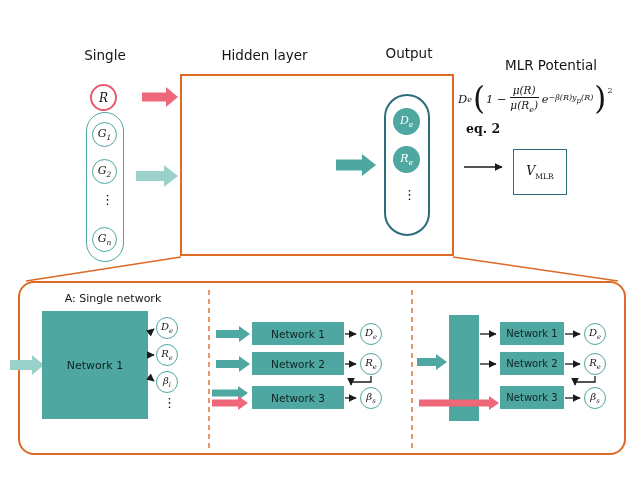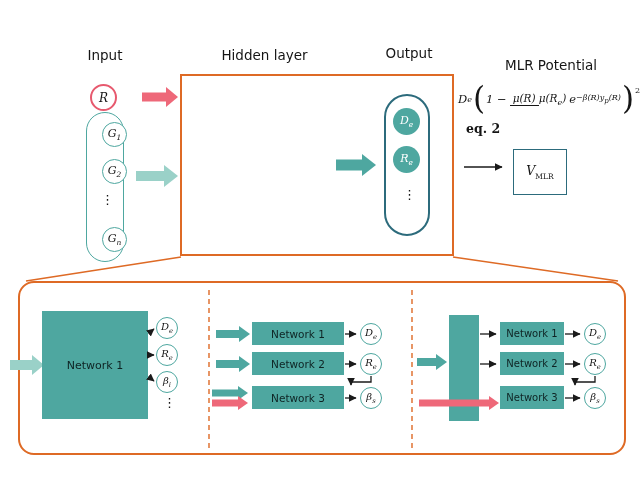--- a/index.html
+++ b/index.html
@@ -14,21 +14,21 @@
   html,body{margin:0;padding:0;background:#fff;}
   .canvas{position:relative;width:643px;height:482px;background:#fff;overflow:hidden;
           font-family:"DejaVu Sans",sans-serif;color:var(--ink);}
   .hdr{position:absolute;text-align:center;font-size:13.5px;color:var(--ink);}
   .caption{position:absolute;text-align:center;font-size:11px;color:var(--ink);}
 
   
   .circ{position:absolute;background:#fff;border-radius:50%;display:flex;align-items:center;
         justify-content:center;box-sizing:border-box;}
   .circ.r{width:27px;height:27px;border:2px solid var(--pink-outline);font-size:12px;}
-  .circ.g{width:25px;height:25px;border:1.7px solid var(--teal);font-size:11px;margin-left:10px;}
+  .circ.g{width:25px;height:25px;border:1.7px solid var(--teal);font-size:11px;}
   .circ.out{width:27px;height:27px;background:var(--teal);color:#fff;font-size:11px;border:none;}
   .circ.small{width:22px;height:22px;border:1.6px solid var(--teal);font-size:10px;}
   .nodelab{font-family:"DejaVu Serif",serif;font-style:italic;line-height:1;}
   .nodelab sub{font-size:0.68em;}
 
   .vdots{position:absolute;font-size:13px;color:var(--ink);line-height:1;}
 
   
   .groupbox{position:absolute;box-sizing:border-box;background:transparent;}
   .g-group{border:1.8px solid var(--teal);border-radius:19px;}
@@ -45,21 +45,21 @@
   .block-arrow::before{content:"";position:absolute;left:0;right:var(--hw);top:50%;
       transform:translateY(-50%);height:var(--sh);background:var(--c);}
   .block-arrow::after{content:"";position:absolute;right:0;top:50%;transform:translateY(-50%);
       width:0;height:0;border-top:var(--hh) solid transparent;border-bottom:var(--hh) solid transparent;
       border-left:var(--hw) solid var(--c);}
 
   
   .formula{position:absolute;display:flex;align-items:center;font-family:"DejaVu Serif",serif;
            font-style:italic;font-size:11.5px;color:var(--ink);white-space:nowrap;}
   .formula .bigparen{font-size:31px;font-weight:300;line-height:0.9;font-style:normal;margin:0 1px;}
-  .frac{display:inline-flex;flex-direction:row;align-items:center;font-size:10.5px;margin:0 3px;}
+  .frac{display:inline-flex;flex-direction:column;align-items:center;font-size:10.5px;margin:0 3px;}
   .frac .num{border-bottom:1px solid var(--ink);padding:0 3px 1px;}
   .frac .den{padding-top:1px;}
   .formula sup{font-size:8px;}
   .formula sup sub{font-size:7px;}
   .formula sub{font-size:8px;font-style:italic;}
   .pow{font-size:9px;position:relative;top:-9px;font-style:normal;}
 
   .eqlbl{position:absolute;font-family:"DejaVu Serif",serif;font-weight:700;font-size:12.5px;color:var(--ink);}
   .vbox{position:absolute;border:1.6px solid var(--outline-dark-teal);display:flex;align-items:center;
         justify-content:center;font-family:"DejaVu Serif",serif;font-style:italic;font-size:12.5px;
@@ -69,21 +69,21 @@
   svg.overlay{position:absolute;left:0;top:0;pointer-events:none;}
   .thin{stroke:#1a1a1a;stroke-width:1.3;fill:none;}
   .orange-line{stroke:var(--orange);stroke-width:1.6;fill:none;}
   .orange-dash{stroke:var(--orange);stroke-width:1.4;fill:none;stroke-dasharray:5 4;}
 </style>
 </head>
 <body>
 
 <div class="canvas">
 
-  <div class="hdr" style="left:75px;top:47px;width:60px">Input</div>
+  <div class="hdr" style="left:75px;top:47px;width:60px">Single</div>
   <div class="hdr" style="left:212px;top:47px;width:105px">Hidden layer</div>
   <div class="hdr" style="left:378px;top:45px;width:62px">Output</div>
   <div class="hdr" style="left:492px;top:57px;width:118px">MLR Potential</div>
 
   <div class="circ r" style="left:90px;top:84px">
     <span class="nodelab"><span>R</span></span>
   </div>
   <div class="block-arrow" style="left:142px;top:87px;width:36px;height:20px;--c:var(--pink);--sh:9px;--hw:12px;--hh:10px"></div>
 
   <div class="groupbox g-group" style="left:86px;top:112px;width:38px;height:150px"></div>
@@ -128,20 +128,21 @@
     <sup class="pow">2</sup>
   </div>
 
   <div class="eqlbl" style="left:466px;top:121px">eq. 2</div>
   <div class="vbox" style="left:513px;top:149px;width:54px;height:46px">
     <span class="nodelab"><span>V</span><sub>MLR</sub></span>
   </div>
 
   <div class="groupbox orange-round" style="left:18px;top:281px;width:608px;height:174px"></div>
 
+  <div class="caption" style="left:38px;top:292px;width:150px">A: Single network</div>
 
   <div class="block-arrow" style="left:10px;top:354px;width:34px;height:22px;--c:var(--teal-light);--sh:10px;--hw:12px;--hh:10px"></div>
   <div class="netbox" style="left:42px;top:311px;width:106px;height:108px;font-size:11px">
     <span>Network 1</span>
   </div>
   <div class="circ small" style="left:156px;top:317px">
     <span class="nodelab"><span>D</span><sub>e</sub></span>
   </div>
   <div class="circ small" style="left:156px;top:344px">
     <span class="nodelab"><span>R</span><sub>e</sub></span>

